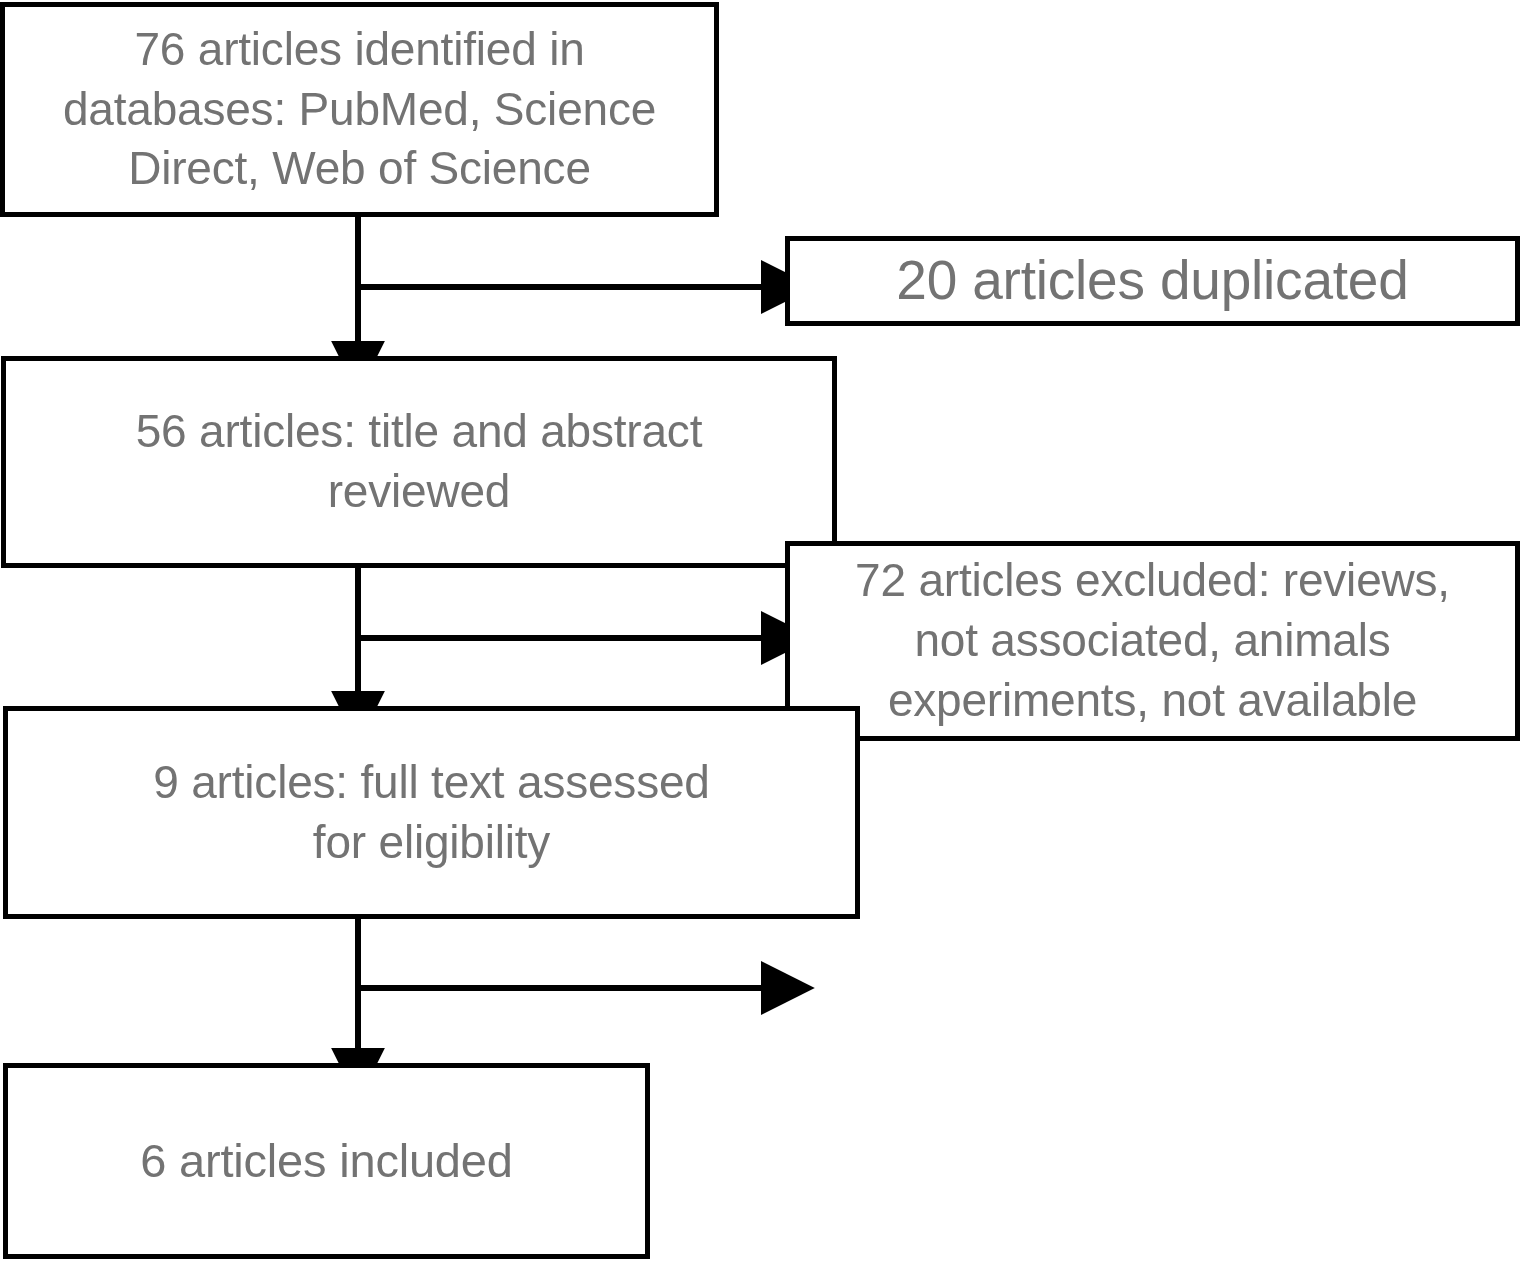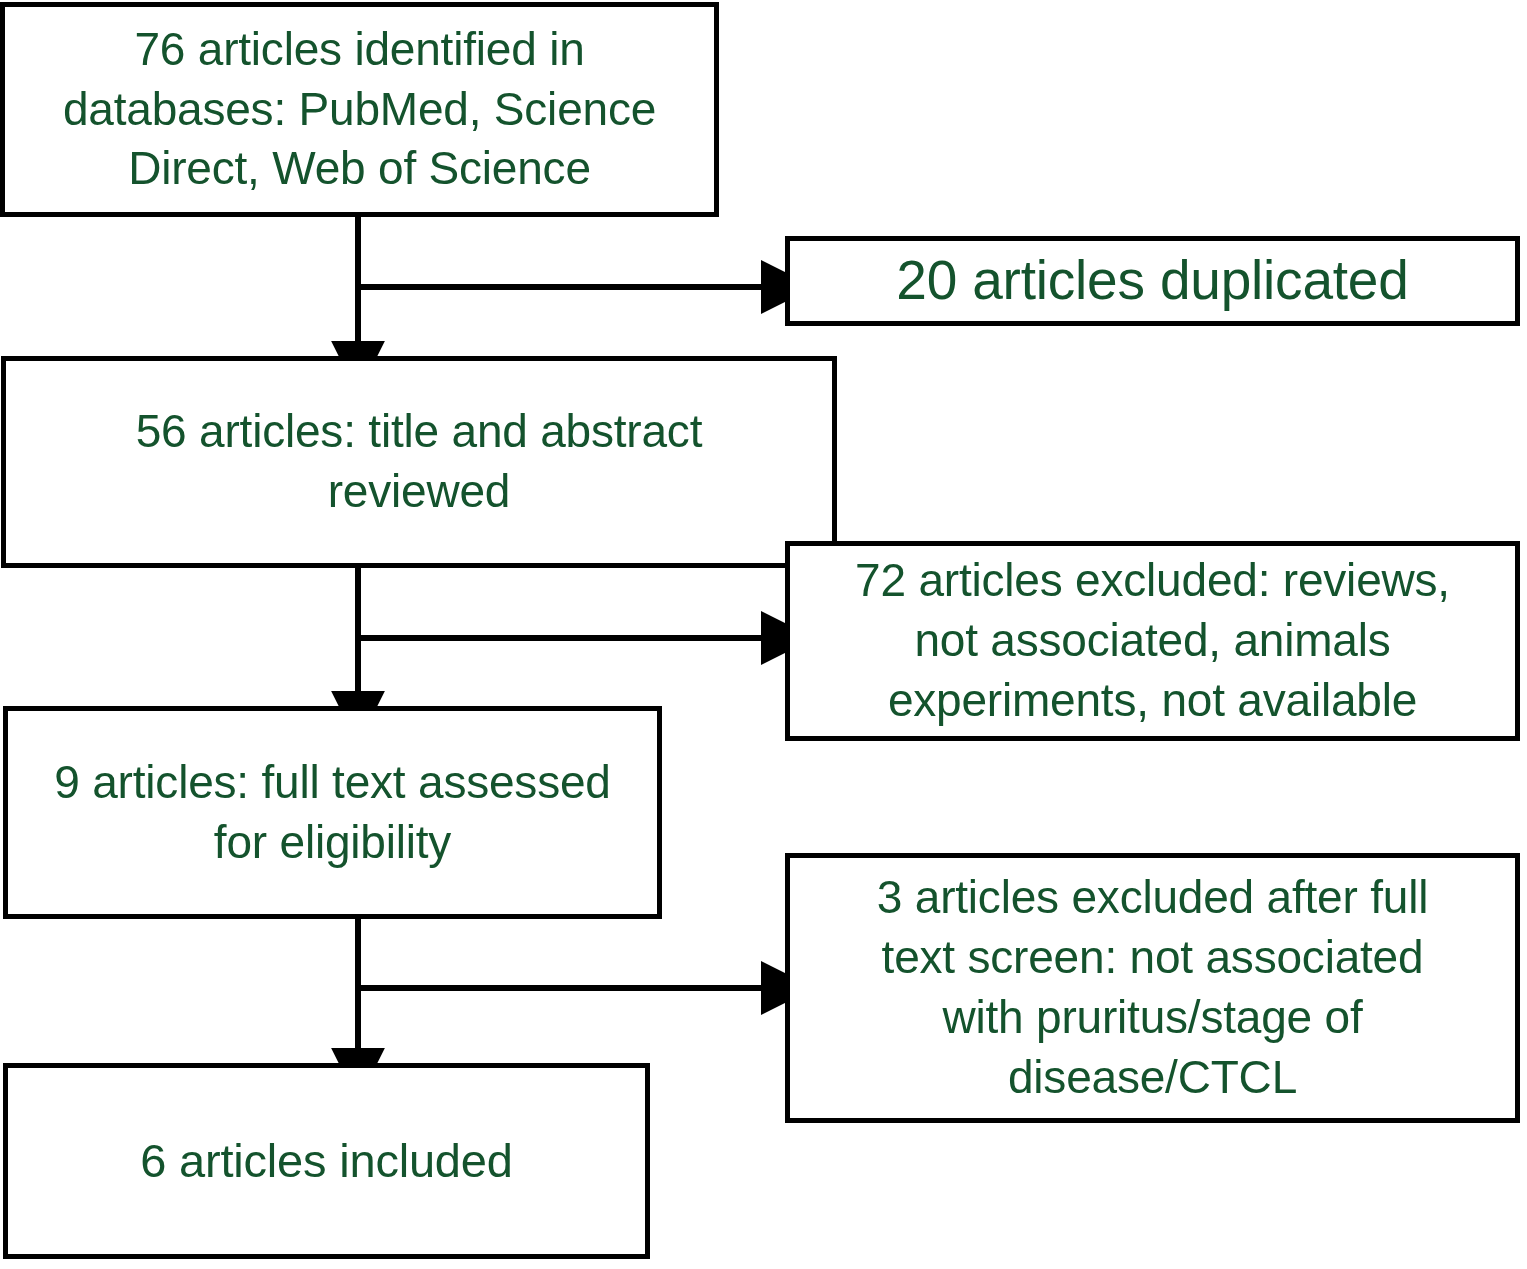--- a/index.html
+++ b/index.html
@@ -32,35 +32,35 @@
     box-sizing: border-box;
     border: 5px solid #000000;
     background: #ffffff;
     display: flex;
     align-items: center;
     justify-content: center;
   }
   .node-text {
     display: block;
     text-align: center;
-    color: #14532d;
+    color: #737373;
     font-family: "Liberation Sans", sans-serif;
     font-weight: 400;
     font-size: 46px;
     line-height: 1.30;
     letter-spacing: -0.2px;
     padding: 0 14px;
     white-space: pre-line;
   }
   
   #box-identified  { left: 0px;   top: 2px;    width: 719px; height: 215px; }
   #box-duplicated  { left: 785px; top: 236px;  width: 735px; height: 90px;  }
   #box-screened    { left: 1px;   top: 356px;  width: 836px; height: 212px; }
   #box-excluded-47 { left: 785px; top: 541px;  width: 735px; height: 200px; }
-  #box-fulltext    { left: 3px;   top: 706px;  width: 659px; height: 213px; }
+  #box-fulltext    { left: 3px;   top: 706px;  width: 857px; height: 213px; }
   #box-excluded-3  { left: 785px; top: 853px;  width: 735px; height: 270px; }
   #box-included    { left: 3px;   top: 1063px; width: 647px; height: 196px; }
 
   #box-duplicated .node-text  { font-size: 55px; }
   #box-included .node-text    { font-size: 47px; }
 </style>
 </head>
 <body>
 
 <div id="flow-root">
@@ -119,24 +119,18 @@
     <span class="node-text">72 articles excluded: reviews,
 not associated, animals
 experiments, not available</span>
   </div>
 
   <div class="node-box" id="box-fulltext">
     <span class="node-text">9 articles: full text assessed
 for eligibility</span>
   </div>
 
-  <div class="node-box" id="box-excluded-3">
-    <span class="node-text">3 articles excluded after full
-text screen: not associated
-with pruritus/stage of
-disease/CTCL</span>
-  </div>
 
   <div class="node-box" id="box-included">
     <span class="node-text">6 articles included</span>
   </div>
 
 </div>
 
 </body></html>

